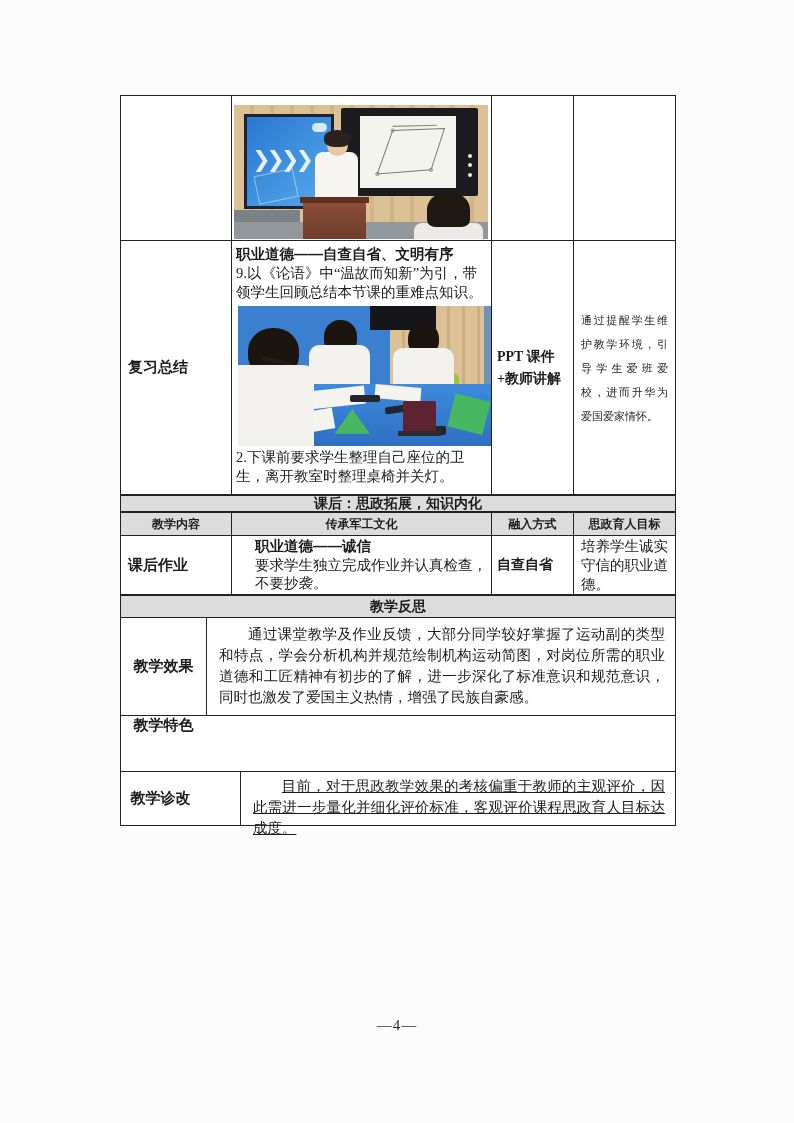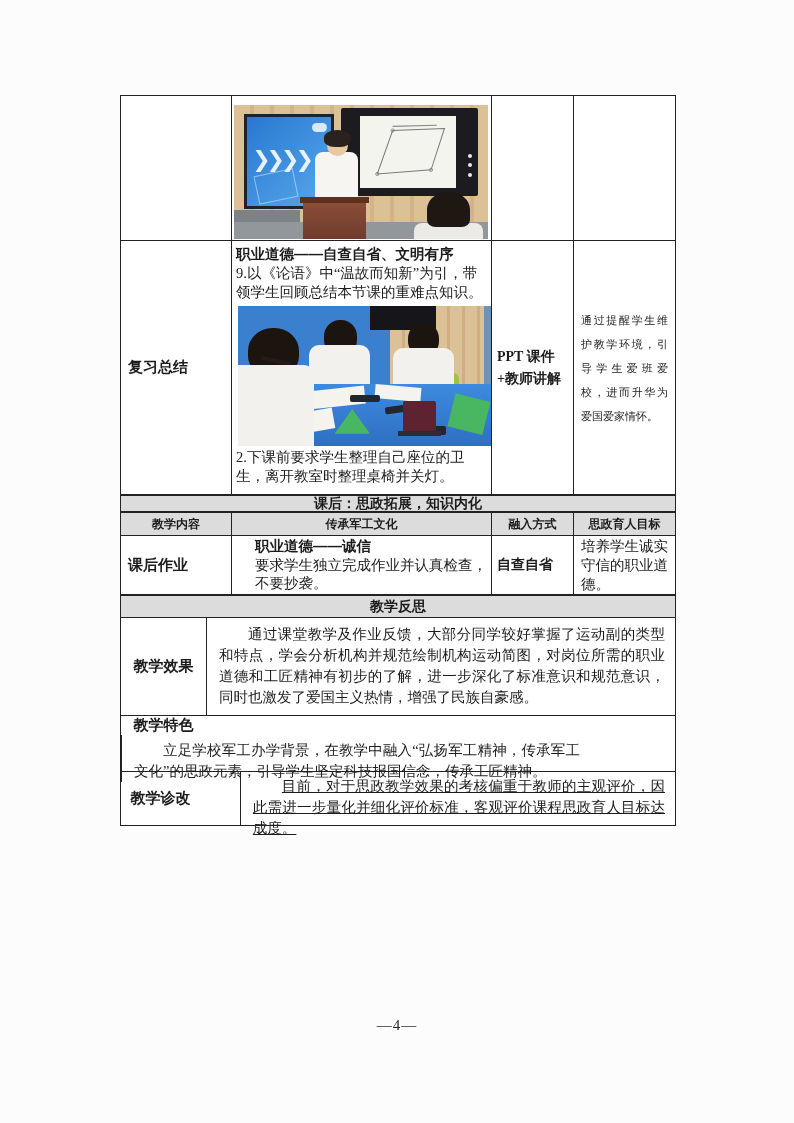--- a/index.html
+++ b/index.html
@@ -269,23 +269,20 @@
 
   <div class="row" style="height:98px;">
     <div class="cell rc1 lblc">教学效果</div>
     <div class="cell rc2">
       <div class="refl-txt">通过课堂教学及作业反馈，大部分同学较好掌握了运动副的类型和特点，学会分析机构并规范绘制机构运动简图，对岗位所需的职业道德和工匠精神有初步的了解，进一步深化了标准意识和规范意识，同时也激发了爱国主义热情，增强了民族自豪感。</div>
     </div>
   </div>
 
   <div class="row" style="height:56px;flex-direction:column;">
     <div class="cell rc1 lblc">教学特色</div>
-    <div class="cell rc2">
-      <div class="refl-txt" style="padding-top:5px;">立足学校军工办学背景，在教学中融入“弘扬军工精神，传承军工文化”的思政元素，引导学生坚定科技报国信念，传承工匠精神。</div>
-    </div>
   </div>
 
   <div class="row" style="height:53px;gap:40px;">
     <div class="cell rc1 lblc">教学诊改</div>
     <div class="cell rc2">
       <div class="refl-txt" style="padding-top:4px;text-decoration:underline;">目前，对于思政教学效果的考核偏重于教师的主观评价，因此需进一步量化并细化评价标准，客观评价课程思政育人目标达成度。</div>
     </div>
   </div>
 
 </div>

